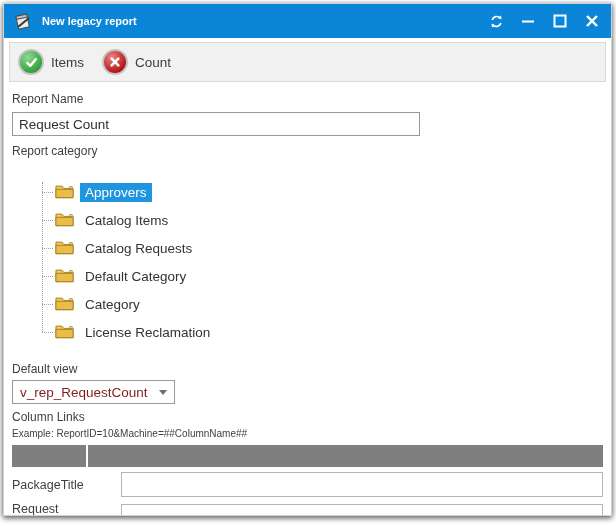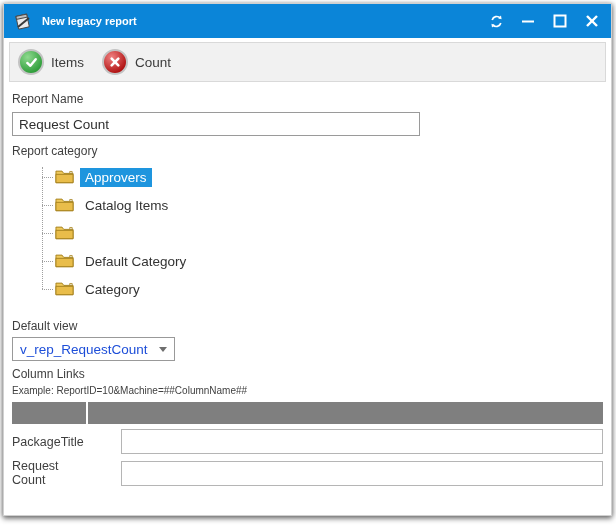--- a/index.html
+++ b/index.html
@@ -68,21 +68,21 @@
     margin-top: 5px;
     width: 408px; height: 24px;
     border: 1px solid #9a9a9a;
     padding: 0 6px;
     font-family: "Liberation Sans", sans-serif;
     font-size: 13.5px; color: #2f2f2f;
     outline: none;
   }
   .cat-label { margin-top: 8px; }
   
-  .tree { margin-top: 4px; margin-left: 30px; position: relative; }
+  .tree { margin-top: 19px; margin-left: 30px; position: relative; }
   .tree::before {
     content: '';
     position: absolute;
     left: 0; top: 4px; bottom: 14px;
     border-left: 1px dotted #9f9f9f;
   }
   .tree-item {
     display: flex; align-items: center;
     height: 28px;
     position: relative;
@@ -103,21 +103,21 @@
   .view-label { margin-top: 16px; }
   .dropdown {
     margin-top: 3px;
     width: 163px; height: 24px;
     border: 1px solid #999;
     display: flex; align-items: center; justify-content: space-between;
     padding: 0 7px;
     cursor: default;
     background: #fff;
   }
-  .dropdown .dd-text { font-size: 13.5px; color: #1d4ed8; }
+  .dropdown .dd-text { font-size: 13.5px; color: #7f1d1d; }
   .dd-arrow {
     width: 0; height: 0;
     border-left: 4px solid transparent;
     border-right: 4px solid transparent;
     border-top: 5px solid #6e6e6e;
   }
   
   .links-label { margin-top: 6px; }
   .example-text { margin-top: 3px; font-size: 10px; color: #3f3f3f; height: 15px; }
   .links-header { display: flex; margin-top: 2px; height: 22px; }
@@ -228,40 +228,51 @@
         <span class="tree-label">Catalog Items</span>
       </div>
       <div class="tree-item">
         <span class="folder-icon">
           <svg viewBox="0 0 20 16" width="19" height="16">
             <path d="M1 14 V3 l0-1.2 h6.4 l1.8 2.4 H19 V14 z" fill="#efc95c" stroke="#a5821f" stroke-width="1"></path>
             <path d="M15.5 2.2 h2.6 v2 h-2.6 z" fill="#f7f3e2" stroke="#a5821f" stroke-width="0.8"></path>
             <path d="M1 5.2 H19 V14 H1 z" fill="#e9bd4a" stroke="#a5821f" stroke-width="1"></path>
           </svg>
         </span>
+        <span class="tree-label">Catalog Requests</span>
       </div>
       <div class="tree-item">
         <span class="folder-icon">
           <svg viewBox="0 0 20 16" width="19" height="16">
             <path d="M1 14 V3 l0-1.2 h6.4 l1.8 2.4 H19 V14 z" fill="#efc95c" stroke="#a5821f" stroke-width="1"></path>
             <path d="M15.5 2.2 h2.6 v2 h-2.6 z" fill="#f7f3e2" stroke="#a5821f" stroke-width="0.8"></path>
             <path d="M1 5.2 H19 V14 H1 z" fill="#e9bd4a" stroke="#a5821f" stroke-width="1"></path>
           </svg>
         </span>
         <span class="tree-label">Default Category</span>
       </div>
       <div class="tree-item">
         <span class="folder-icon">
           <svg viewBox="0 0 20 16" width="19" height="16">
             <path d="M1 14 V3 l0-1.2 h6.4 l1.8 2.4 H19 V14 z" fill="#efc95c" stroke="#a5821f" stroke-width="1"></path>
             <path d="M15.5 2.2 h2.6 v2 h-2.6 z" fill="#f7f3e2" stroke="#a5821f" stroke-width="0.8"></path>
             <path d="M1 5.2 H19 V14 H1 z" fill="#e9bd4a" stroke="#a5821f" stroke-width="1"></path>
           </svg>
         </span>
         <span class="tree-label">Category</span>
+      </div>
+      <div class="tree-item">
+        <span class="folder-icon">
+          <svg viewBox="0 0 20 16" width="19" height="16">
+            <path d="M1 14 V3 l0-1.2 h6.4 l1.8 2.4 H19 V14 z" fill="#efc95c" stroke="#a5821f" stroke-width="1"></path>
+            <path d="M15.5 2.2 h2.6 v2 h-2.6 z" fill="#f7f3e2" stroke="#a5821f" stroke-width="0.8"></path>
+            <path d="M1 5.2 H19 V14 H1 z" fill="#e9bd4a" stroke="#a5821f" stroke-width="1"></path>
+          </svg>
+        </span>
+        <span class="tree-label">License Reclamation</span>
       </div>
     </div>
 
     <div class="field-label view-label">Default view</div>
     <div class="dropdown">
       <span class="dd-text">v_rep_RequestCount</span>
       <span class="dd-arrow"></span>
     </div>
 
     <div class="field-label links-label">Column Links</div>

